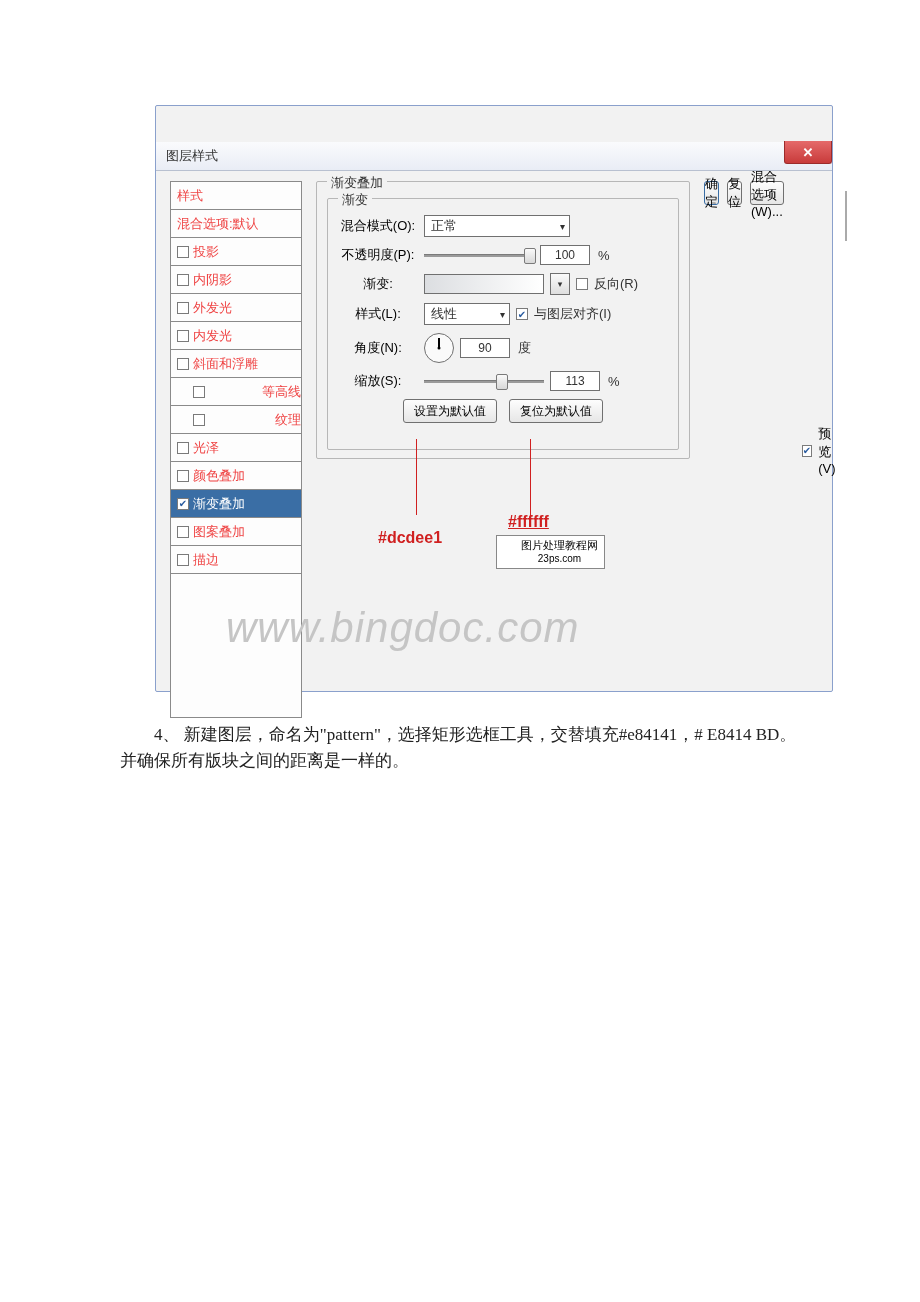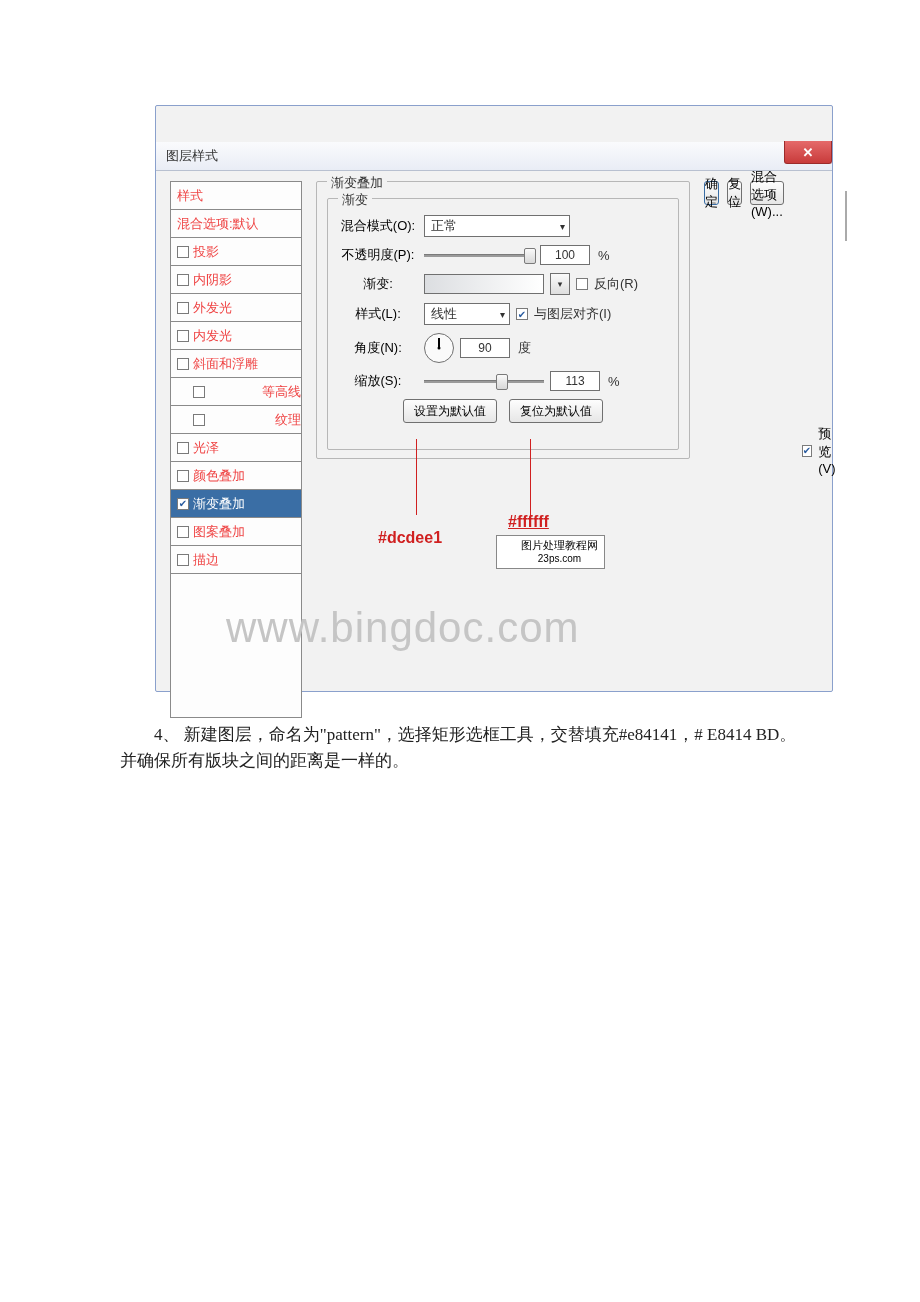--- a/index.html
+++ b/index.html
@@ -333,20 +333,21 @@
     line-height: 14px;
     padding: 2px 6px;
   }
   .watermark-big {
     position: absolute;
     font-size: 42px;
     font-weight: 400;
     color: #c5c5c5;
     letter-spacing: 1px;
     white-space: nowrap;
+    font-style: italic;
   }
   
   .body-text {
     margin: 30px 120px 0 120px;
     font-size: 17px;
     line-height: 26px;
     color: #222;
     font-family: SimSun, serif;
   }
 </style>

